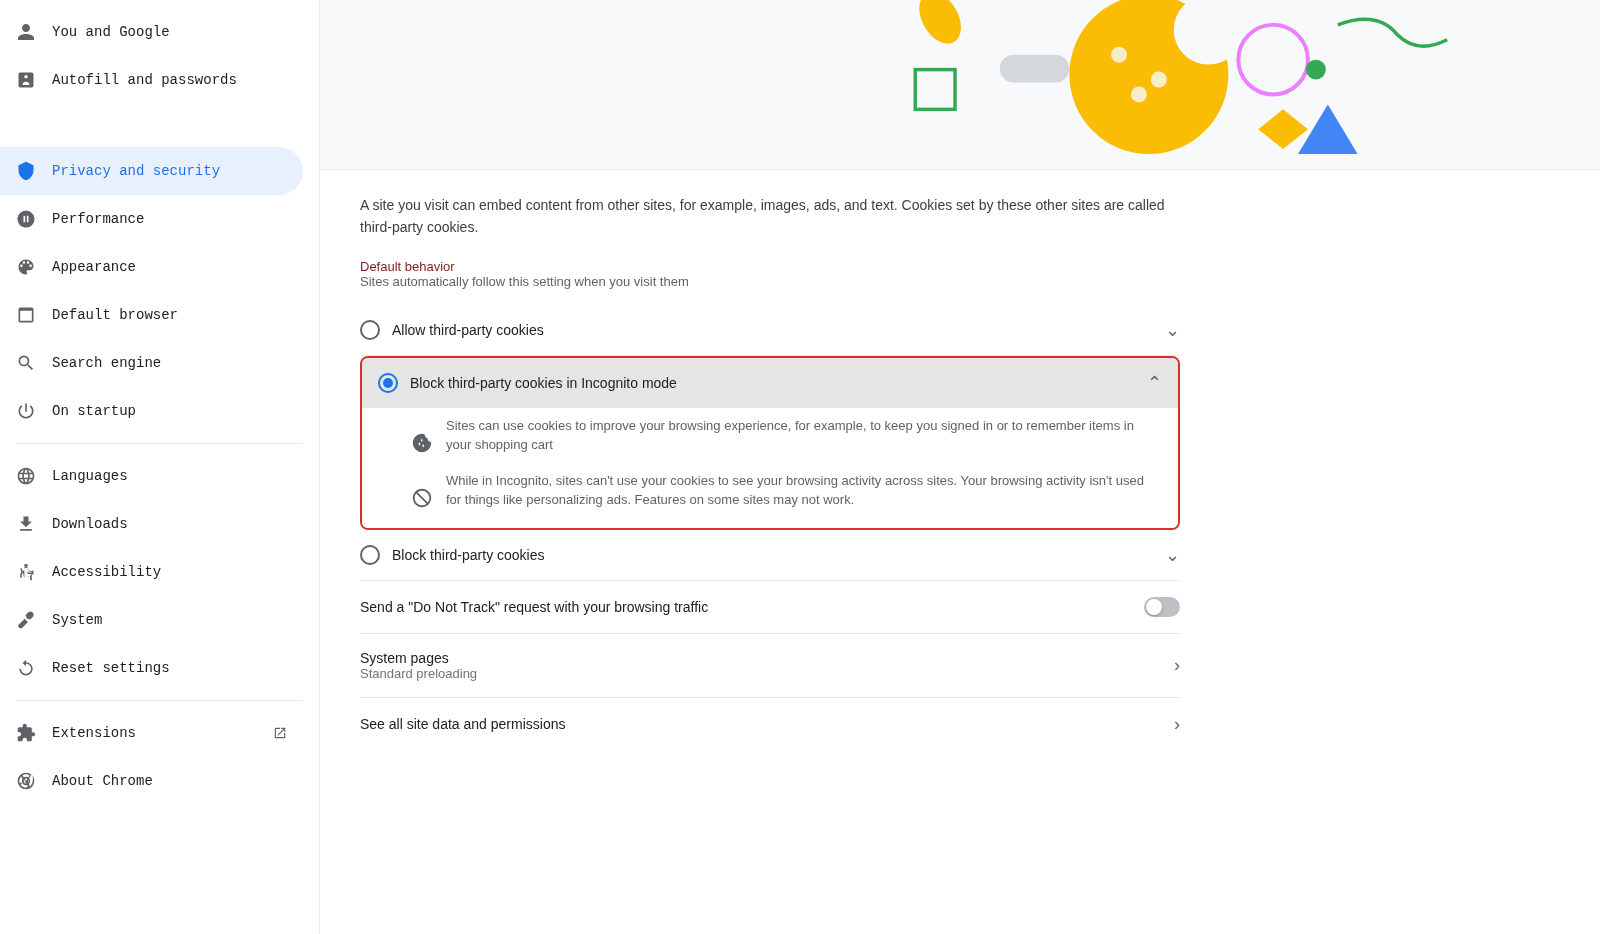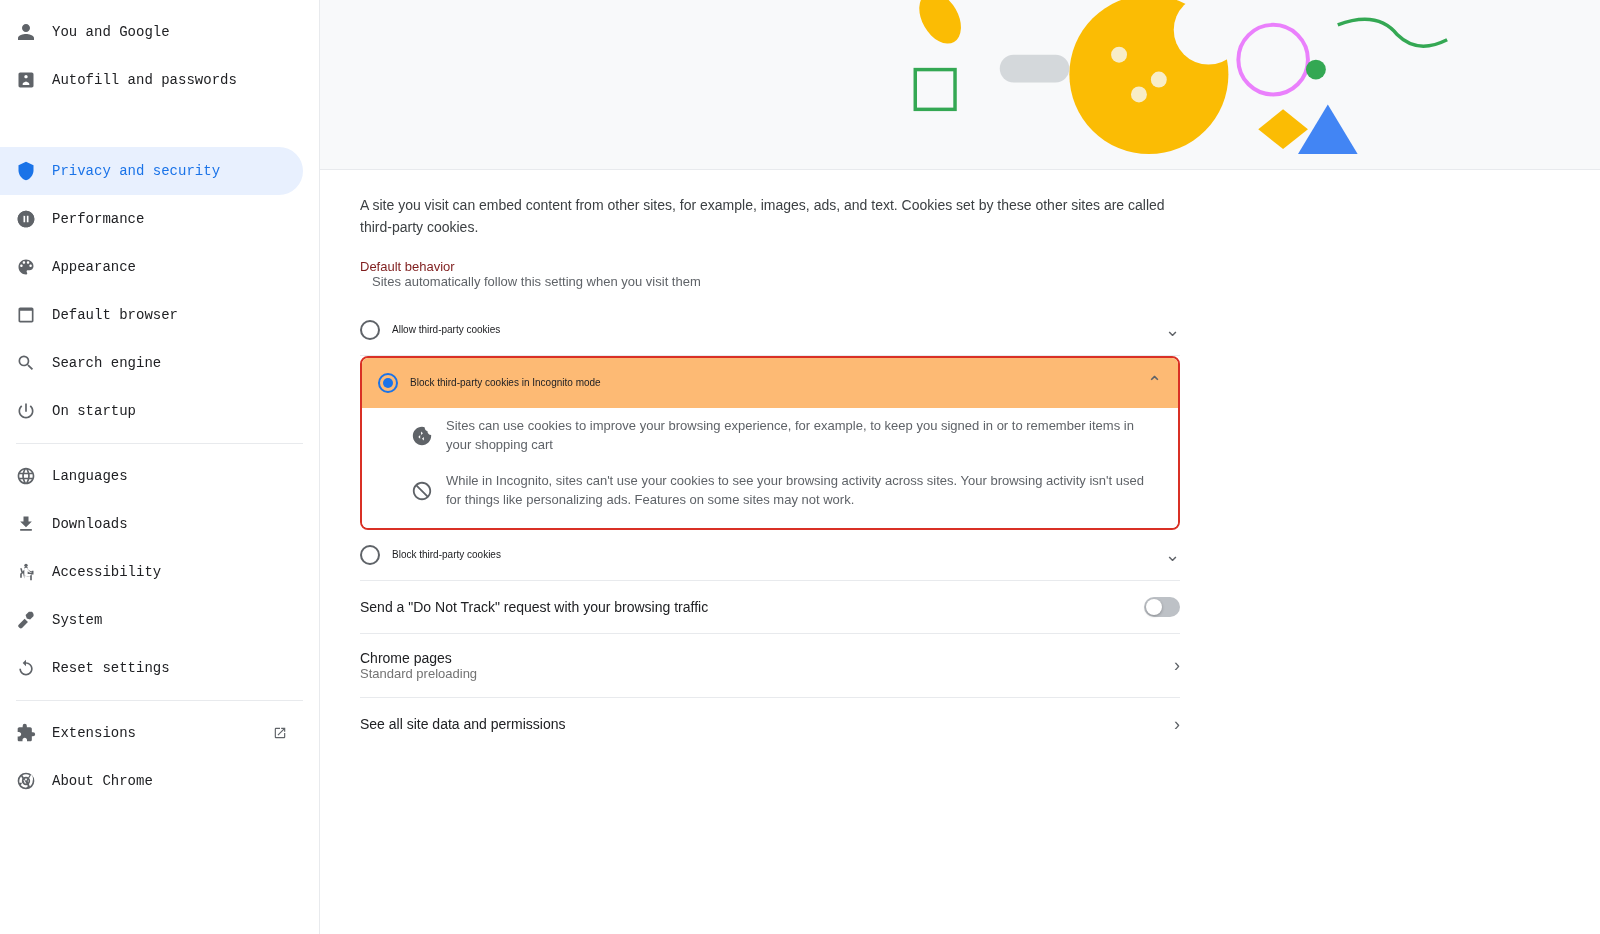--- a/index.html
+++ b/index.html
@@ -86,21 +86,20 @@
 
     .section-title {
       font-size: 13px;
       font-weight: 500;
       color: #7f1d1d;
     }
     .section-subtitle {
       font-size: 13px;
       color: #5f6368;
       margin-bottom: 16px;
-      margin-left: 12px;
     }
 
     
     .radio-option {
       display: flex;
       align-items: center;
       padding: 14px 0;
       border-bottom: 1px solid #e8eaed;
       cursor: pointer;
       gap: 12px;
@@ -122,21 +121,21 @@
     }
     .radio-circle.selected::after {
       content: '';
       width: 10px;
       height: 10px;
       border-radius: 50%;
       background: #1a73e8;
     }
 
     .radio-label {
-      font-size: 10px;
+      font-size: 14px;
       color: #202124;
       flex: 1;
     }
 
     .chevron-icon {
       color: #5f6368;
       font-size: 18px;
     }
 
     
@@ -145,31 +144,31 @@
       border-radius: 8px;
       margin: 0 0 0 0;
       overflow: hidden;
     }
 
     .selected-block-header {
       display: flex;
       align-items: center;
       padding: 14px 16px;
       gap: 12px;
-      background: #fdba74;
+      background: #e5e5e5;
     }
 
     .selected-block-content {
       padding: 8px 16px 16px 48px;
       background: #fff;
     }
 
     .block-row {
       display: flex;
-      align-items: center;
+      align-items: flex-end;
       gap: 12px;
       margin-bottom: 16px;
     }
     .block-row:last-child { margin-bottom: 2px; }
 
     .block-icon {
       width: 24px;
       height: 24px;
       color: #5f6368;
       font-size: 18px;
@@ -474,21 +473,21 @@
 
     <div class="options-list">
 
       <div class="option-row">
         <span class="option-label">Send a "Do Not Track" request with your browsing traffic</span>
         <div class="toggle"></div>
       </div>
 
       <div class="option-row">
         <div class="option-label-group">
-          <div class="option-label">Chrome pages</div>
+          <div class="option-label">System pages</div>
           <div class="option-sublabel">Standard preloading</div>
         </div>
         <span class="chevron-right">›</span>
       </div>
 
       <div class="option-row">
         <span class="option-label">See all site data and permissions</span>
         <span class="chevron-right">›</span>
       </div>
     </div>

